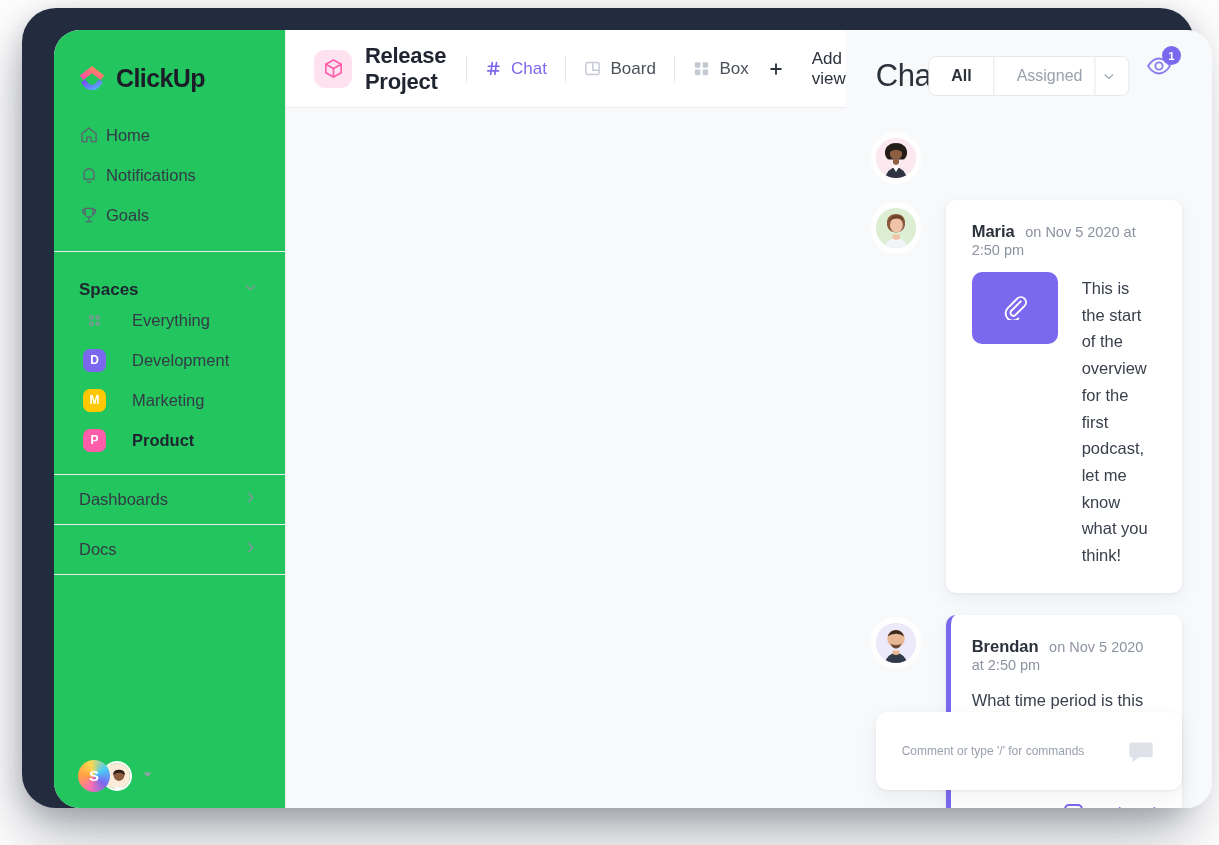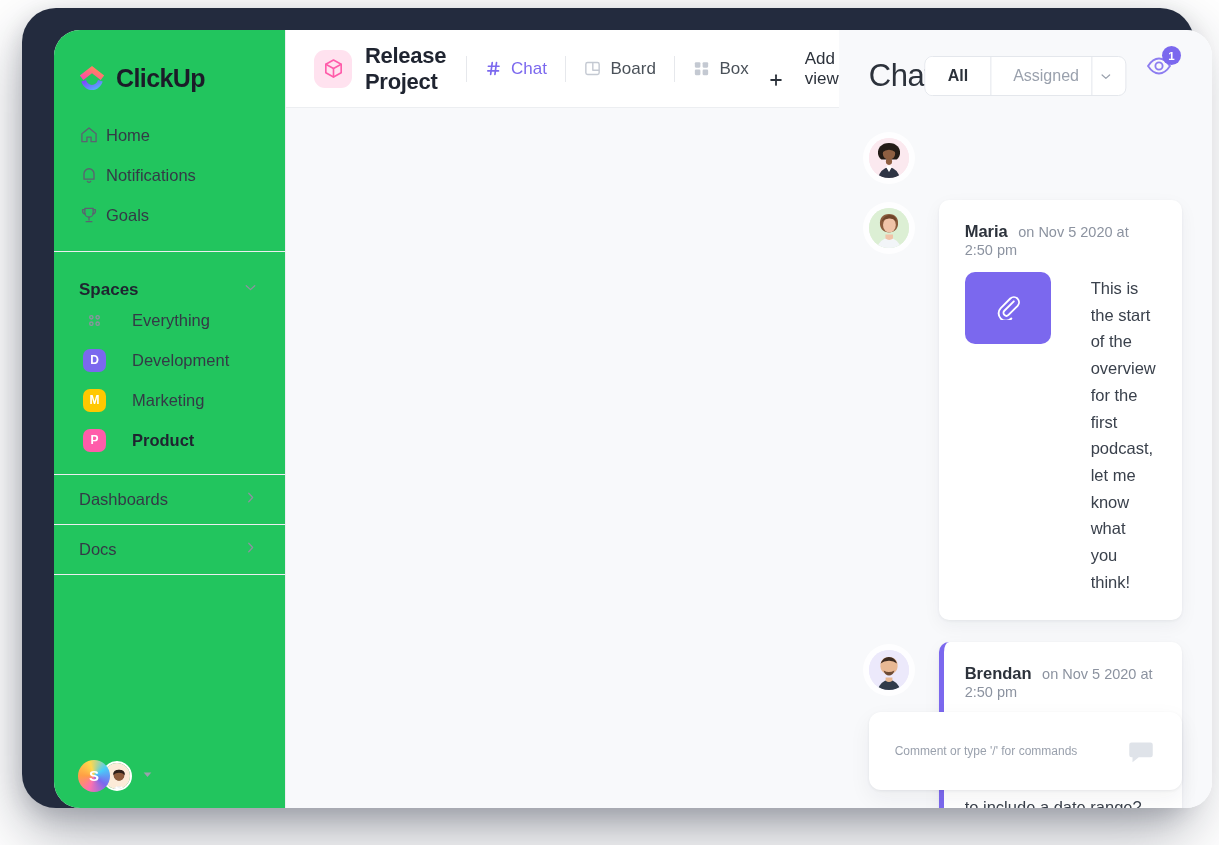--- a/index.html
+++ b/index.html
@@ -111,21 +111,21 @@
     width: 38px; height: 38px; border-radius: 11px;
     background: #ffe2ef; display: flex; align-items: center; justify-content: center;
     flex: 0 0 38px;
   }
   .proj-title { font-size: 22px; font-weight: bold; color: #1f2430; margin-left: 13px; letter-spacing: -.3px; }
   .vsep { width: 1px; height: 26px; background: #e6e8ec; margin: 0 18px; }
   .view-tab { display: flex; align-items: center; gap: 8px; cursor: pointer; }
   .view-label { font-size: 17px; color: #4a5159; }
   .view-tab.active .view-label { color: #7b68ee; }
   .view-ico { display:flex; align-items:center; justify-content:center; }
-  .addview { display: flex; align-items: flex-end; gap: 20px; margin-left: 18px; cursor: pointer; }
+  .addview { display: flex; align-items: center; gap: 27px; margin-left: 18px; cursor: pointer; }
   .addview-label { font-size: 17px; color: #2c323b; }
 
   .content { flex: 1 1 auto; position: relative; padding: 0 30px; overflow: hidden; }
 
   .page-head { display: flex; align-items: center; height: 92px; position: relative; }
   .page-title { font-size: 31px; color: #2c323b; letter-spacing: -.4px; }
 
   .segmented {
     position: absolute; left: 50%; transform: translateX(-50%);
     display: flex; align-items: stretch; height: 40px;
@@ -162,21 +162,21 @@
     margin-left: 30px; padding: 22px 26px 24px 26px;
     box-shadow: 0 1px 3px rgba(28,36,56,.06), 0 6px 18px rgba(28,36,56,.05);
     max-width: 612px; position: relative;
   }
   .msg-card.accent { border-left: 5px solid #7b68ee; padding-left: 21px; }
   .msg-meta { margin-bottom: 13px; }
   .msg-author { font-size: 16.5px; font-weight: bold; color: #2c323b; }
   .msg-time { font-size: 14.5px; color: #8c93a0; margin-left: 6px; }
   .msg-body { font-size: 16.5px; line-height: 1.62; color: #3a414c; }
 
-  .attach-row { display: flex; align-items: flex-start; gap: 40px; }
+  .attach-row { display: flex; align-items: flex-start; gap: 24px; }
   .attach-tile {
     width: 86px; height: 72px; flex: 0 0 86px; border-radius: 10px;
     background: #7b68ee; display: flex; align-items: center; justify-content: center;
   }
   .attach-text { font-size: 16.5px; line-height: 1.62; color: #3a414c; padding-top: 3px; }
 
   .assigned-row { display: flex; align-items: center; justify-content: flex-end; gap: 9px; margin-top: 10px; }
   .assigned-box {
     width: 19px; height: 19px; border: 2px solid #7b68ee; border-radius: 5px; cursor: pointer;
   }

